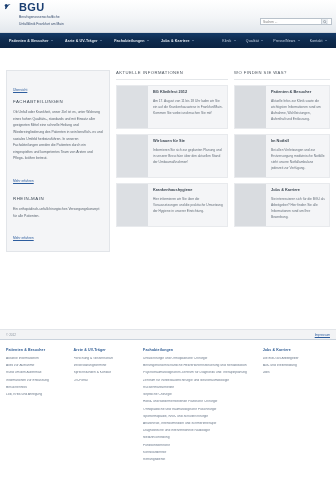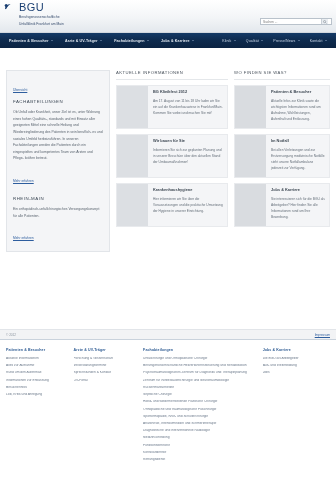--- a/index.html
+++ b/index.html
@@ -22,21 +22,21 @@
     position: absolute; left: 4px; top: 2px;
     display: flex; align-items: flex-start;
   }
   .logo-mark {
     width: 13px; height: 13px; margin-top: 1px; margin-right: 2px;
     position: relative;
   }
   .logo-mark svg { display: block; }
   .logo-text { line-height: 1; }
   .logo-bgu {
-    font-size: 11px; font-weight: normal; color: #1b3f72;
+    font-size: 11px; font-weight: bold; color: #1b3f72;
     letter-spacing: 0.4px; display: block;
   }
   .logo-sub {
     font-size: 3.3px; color: #33496a; display: block;
     line-height: 1.45; margin-top: 2px; letter-spacing: 0.05px;
   }
   .search-box {
     position: absolute; right: 4px; top: 18px;
     width: 72px; height: 7px;
     background: #ffffff;

